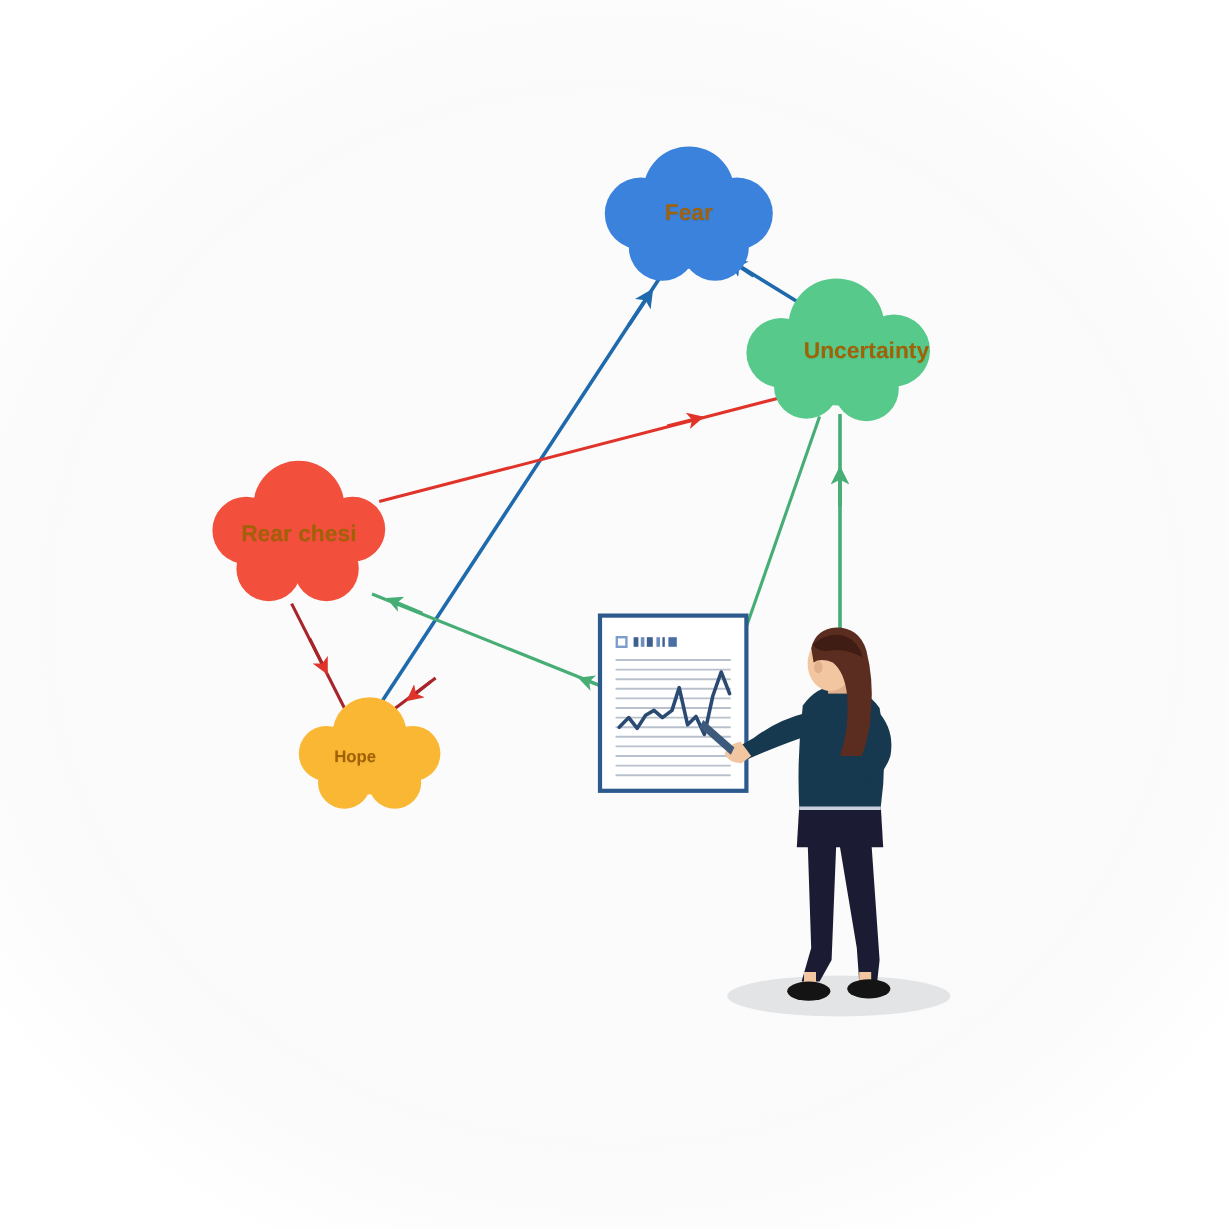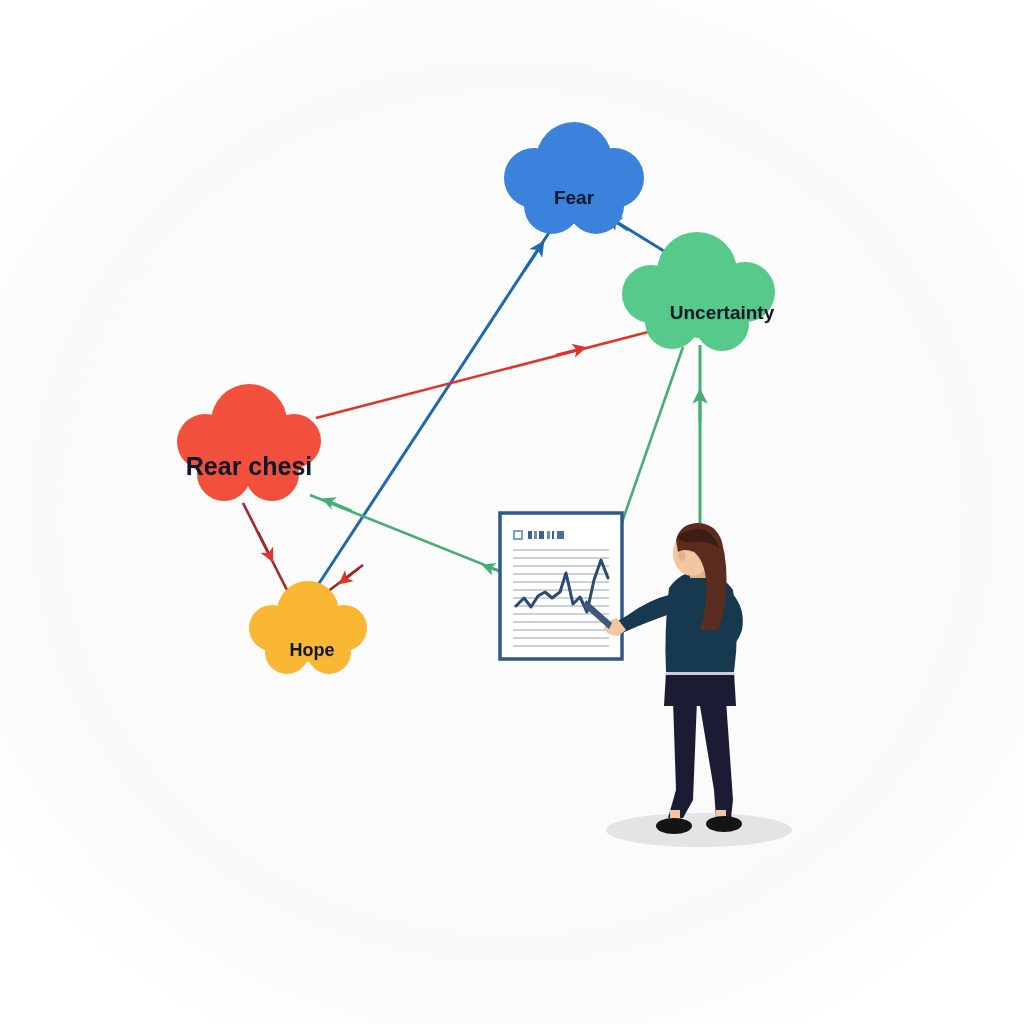--- a/index.html
+++ b/index.html
@@ -18,27 +18,26 @@
   }
   #vignette {
     position: absolute;
     inset: 0;
     background: radial-gradient(ellipse 62% 58% at 50% 50%,
                 #fbfbfb 0%, #fbfbfb 55%, #fafafa 75%, #ffffff 100%);
   }
   #canvas { position: absolute; inset: 0; }
   .cloud-label {
     position: absolute;
-    color: #0f172a;
+    color: #a16207;
     font-weight: bold;
     font-family: "Liberation Sans", sans-serif;
     white-space: nowrap;
     pointer-events: none;
     text-shadow: 0 1px 1px rgba(0,0,0,0.07);
-    margin-top: 20px;
   }
 </style>
 </head>
 <body>
 
 <div id="stage">
   <div id="vignette"></div>
 
   <svg id="canvas" viewBox="0 0 1024 1024" width="1024" height="1024">
     <defs>
@@ -224,16 +223,16 @@
         <circle cx="329" cy="652" r="22" fill="#f9b733"></circle>
         <circle cx="308" cy="634" r="28" fill="#f9b733"></circle>
       </g>
     </g>
   </svg>
 
   <div class="cloud-label" style="left:574px; top:178px; transform:translate(-50%,-50%); font-size:19px;">Fear</div>
 
   <div class="cloud-label" style="left:722px; top:293px; transform:translate(-50%,-50%); font-size:19px;">Uncertainty</div>
 
-  <div class="cloud-label" style="left:249px; top:446px; transform:translate(-50%,-50%); font-size:25px;">Rear chesi</div>
-
-  <div class="cloud-label" style="left:312px; top:630px; transform:translate(-50%,-50%); font-size:18px;">Hope</div>
+  <div class="cloud-label" style="left:249px; top:446px; transform:translate(-50%,-50%); font-size:19px;">Rear chesi</div>
+
+  <div class="cloud-label" style="left:296px; top:630px; transform:translate(-50%,-50%); font-size:14px;">Hope</div>
 </div>
 
 </body></html>

